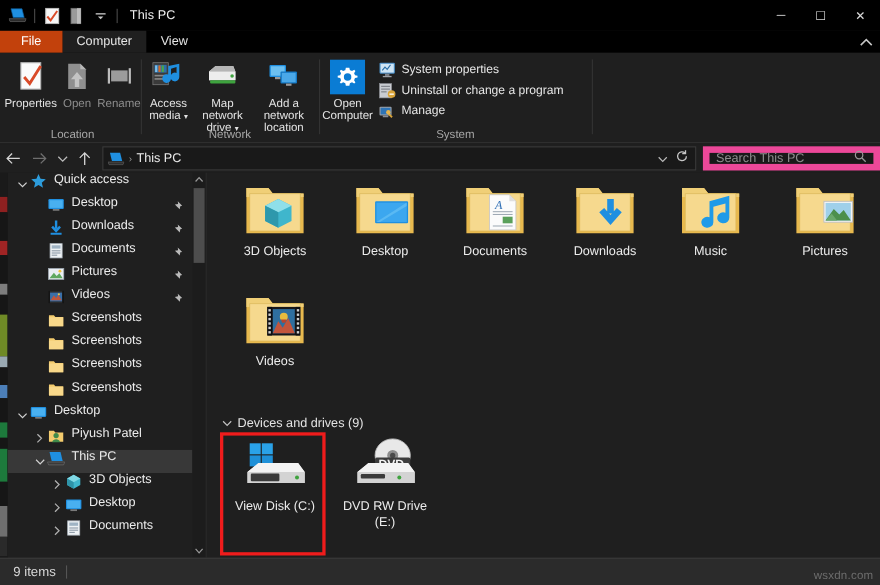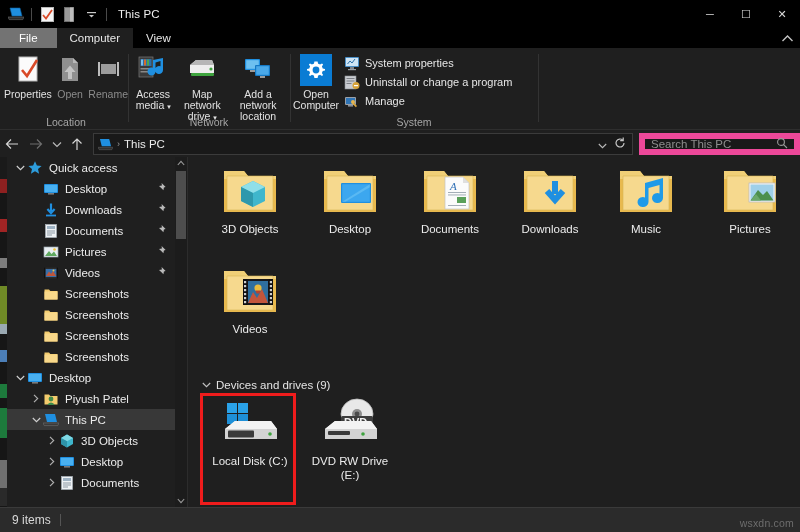--- a/index.html
+++ b/index.html
@@ -52,21 +52,21 @@
 
   
   .tabrow {
     position: absolute; left: 0; top: 28px; width: 800px; height: 20px;
     background: #000; display: flex; align-items: stretch;
   }
   .tab {
     padding: 0 13px; display: flex; align-items: center;
     font-size: 11.5px; color: #e6e6e6;
   }
-  .tab.file { background: #737373; color: #fff; padding: 0 19px; }
+  .tab.file { background: #c2410c; color: #fff; padding: 0 19px; }
   .tab.active { background: #1f1f1f; }
   .ribbon-collapse {
     position: absolute; right: 4px; top: 30px;
     width: 18px; height: 16px; color: #bdbdbd; font-size: 10px;
     display: flex; align-items: center; justify-content: center;
   }
 
   
   .ribbon {
     position: absolute; left: 0; top: 48px; width: 800px; height: 82px;
@@ -125,21 +125,21 @@
   }
   .searchbox .ph { font-size: 11.5px; color: #8e8e8e; }
   .searchbox .mag { margin-left: auto; color: #9a9a9a; }
 
   
   .navpane {
     position: absolute; left: 7px; top: 157px; width: 168px; height: 350px;
     background: #1f1f1f; overflow: hidden;
   }
   .nrow {
-    height: 21px; display: flex; align-items: center; position: relative;
+    height: 21px; display: flex; position: relative;
     font-size: 11.5px; color: #ececec; white-space: nowrap;
   }
   .nrow.sel { background: #383838; }
   .chev {
     width: 14px; flex: 0 0 14px; text-align: center; font-size: 8px; color: #b8b8b8;
     display: flex; align-items: center; justify-content: center;
   }
   .chev.open { color: #d8d8d8; }
   .nico { width: 16px; height: 16px; flex: 0 0 16px; margin-right: 6px; position: relative; }
   .pin { position: absolute; right: 9px; top: 4px; width: 11px; height: 12px; }
@@ -814,21 +814,21 @@
               <rect x="13" y="0" width="10" height="10" fill="#2aa2e8"></rect>
               <rect x="2" y="11" width="10" height="10" fill="#1e90d8"></rect>
               <rect x="13" y="11" width="10" height="10" fill="#1e90d8"></rect>
             </g>
             <path d="M6 32 L16 24 h36 l6 8 v10 H6 Z" fill="#e2e2e2"></path>
             <path d="M16 24 h36 l6 8 H6 Z" fill="#f3f3f3"></path>
             <path d="M6 32 h52 v10 H6 Z" fill="#d3d3d3"></path>
             <rect x="9" y="33.5" width="26" height="7" rx="1" fill="#3a3a3a"></rect>
             <circle cx="51" cy="37" r="1.8" fill="#3ea33e"></circle>
           </svg></div>
-        <div class="tname">Local Disk (C:)</div>
+        <div class="tname">View Disk (C:)</div>
       </div>
       <div class="tile" style="left: 112px; top: 240px;">
         <div class="drive-ico"><svg width="62" height="52" viewBox="0 0 62 52">
             <ellipse cx="38" cy="17" rx="16" ry="15" fill="#e8e8e8"></ellipse>
             <ellipse cx="38" cy="17" rx="16" ry="15" fill="none" stroke="#c0c0c0" stroke-width=".8"></ellipse>
             <circle cx="38" cy="17" r="5" fill="#8d8d8d"></circle>
             <circle cx="38" cy="17" r="2.4" fill="#4a4a4a"></circle>
             <rect x="22" y="19" width="32" height="11" rx="1.5" fill="#3c3c3c"></rect>
             <text x="25" y="28.5" font-family="sans-serif" font-size="11" font-weight="bold" fill="#f2f2f2">DVD</text>
             <path d="M6 32 L16 24 h36 l6 8 v10 H6 Z" fill="#e2e2e2"></path>

